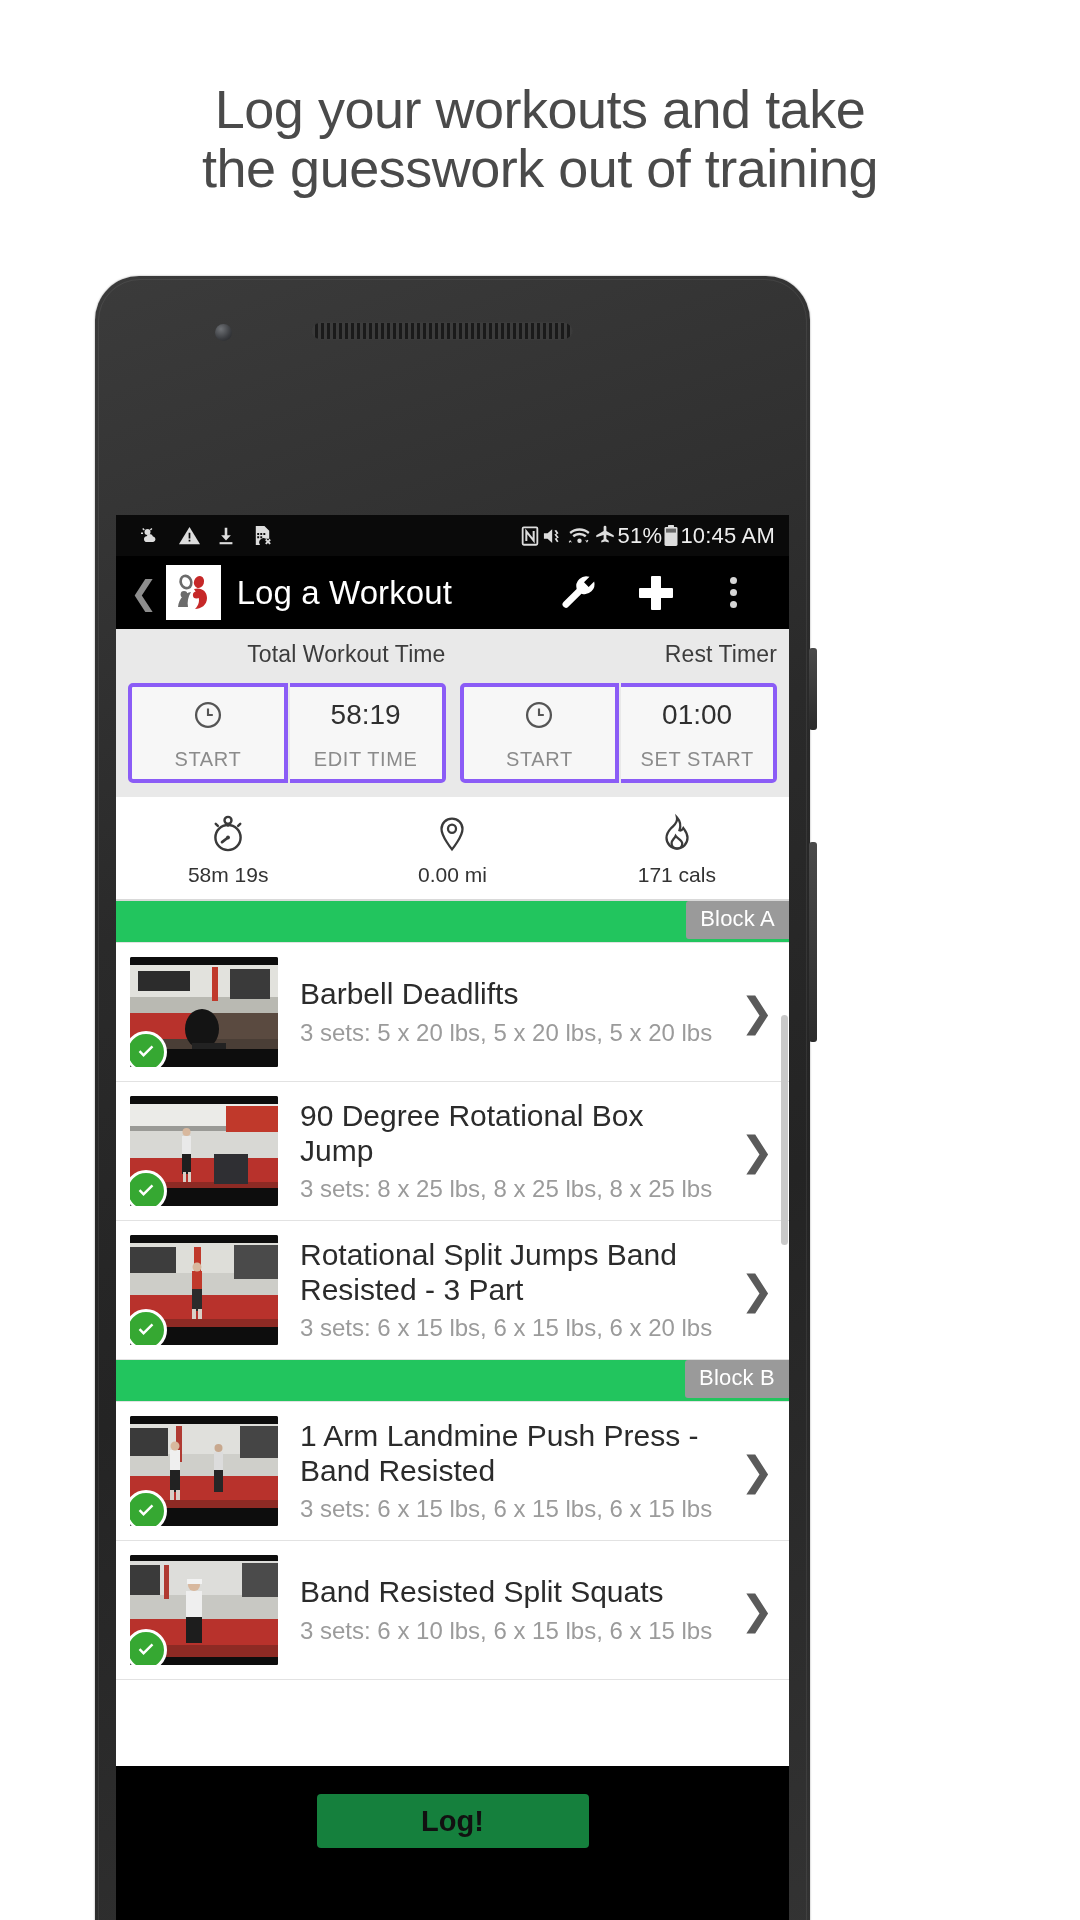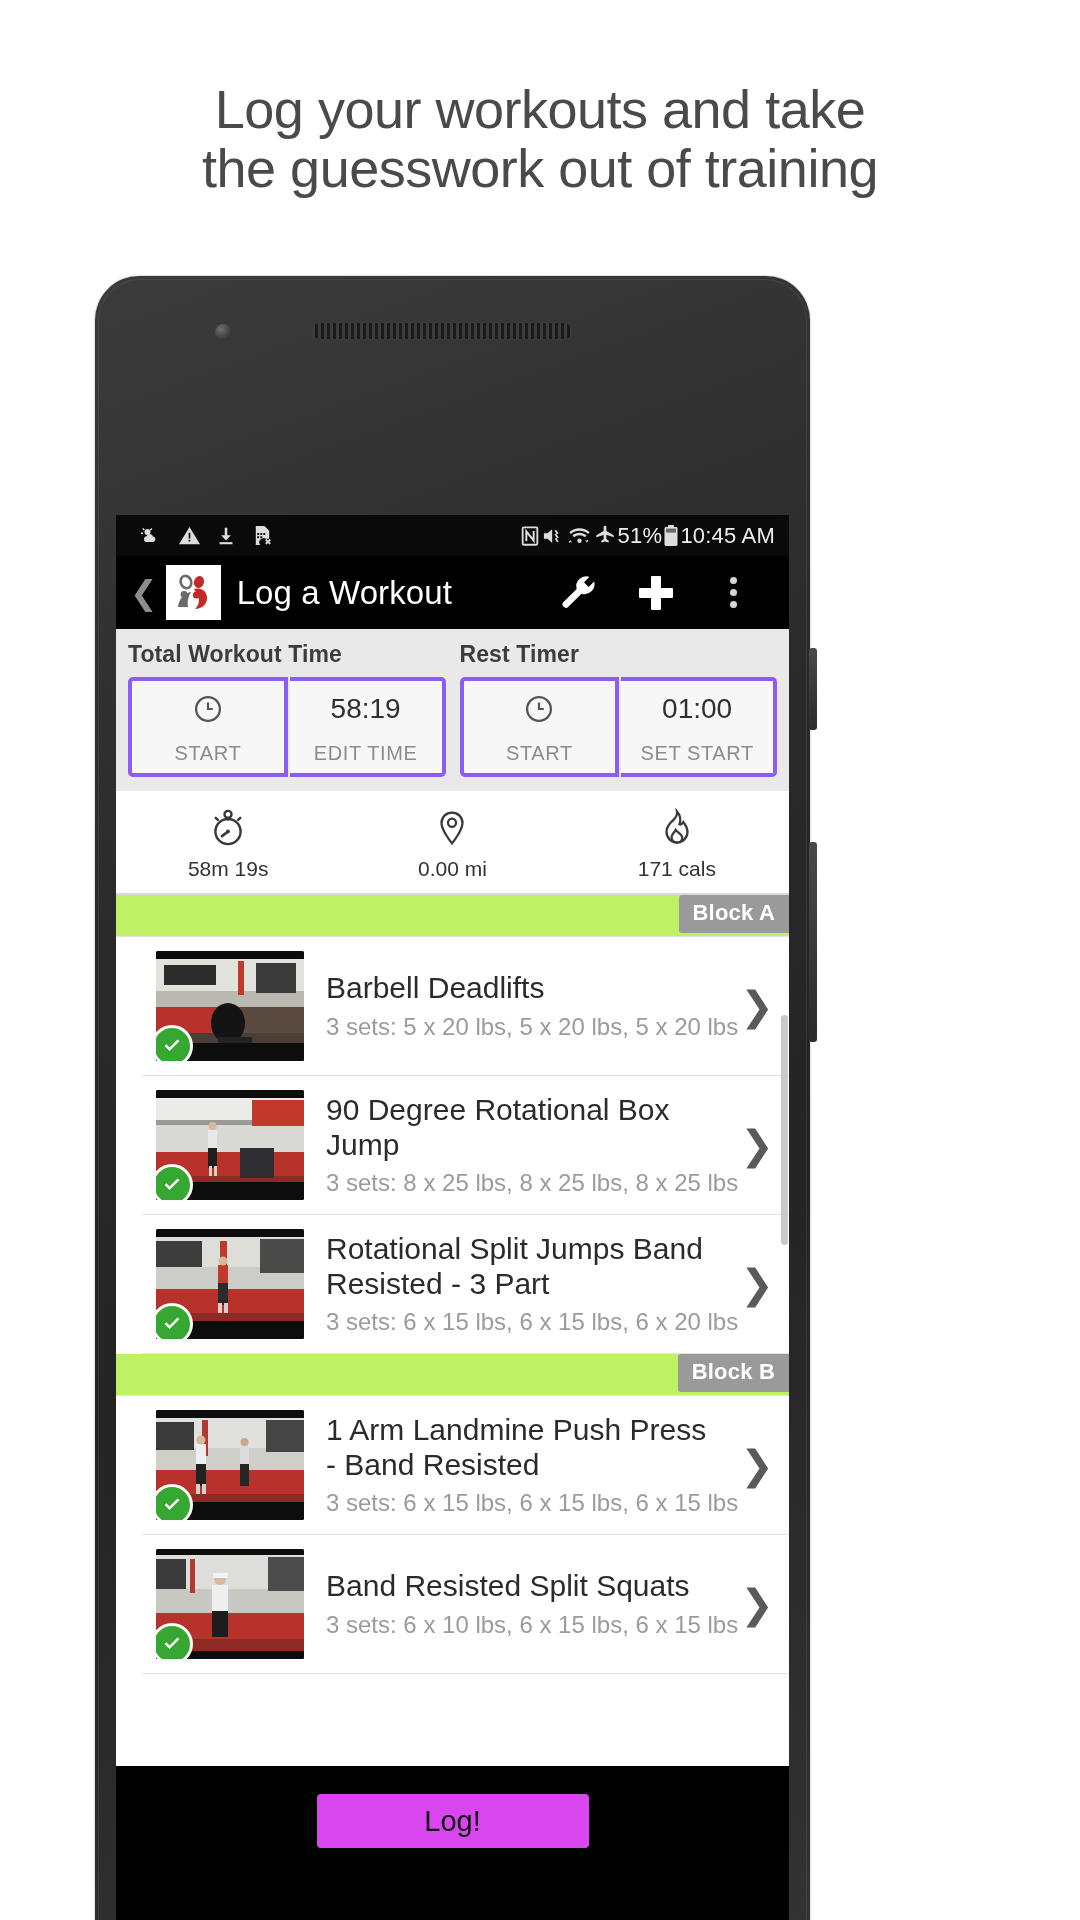--- a/index.html
+++ b/index.html
@@ -112,22 +112,22 @@
   .kebab { width: 8px; display: flex; flex-direction: column; gap: 5px; padding-right: 4px;}
   .kebab i { width: 7px; height: 7px; background: #d6d6d6; border-radius: 50%; display: block;}
 
   
   .timers {
     background: #e9e9e9; padding: 12px 12px 14px 12px;
     display: flex; gap: 14px;
   }
   .timer-col { flex: 1; min-width: 0; }
   .timer-label {
-    text-align: left; color: #3c3c3c; font-size: 23px;
-    padding-bottom: 9px; letter-spacing: .1px; font-weight: bold;
+    text-align: right; color: #3c3c3c; font-size: 23px;
+    padding-bottom: 15px; letter-spacing: .1px;
   }
   .timer-row { display: flex; gap: 2px; }
   .tbtn {
     flex: 1; background: #f7f7f7; border: 4px solid #8b5cf6;
     padding: 10px 0 8px 0; text-align: center;
   }
   .tbtn.left { border-radius: 5px 0 0 5px; }
   .tbtn.right { border-radius: 0 5px 5px 0; border-left: none; }
   .tbtn-top { height: 36px; display:flex; align-items:center; justify-content:center; }
   .tbtn-val { font-size: 28px; color: #2f2f2f; line-height: 36px; }
@@ -143,25 +143,25 @@
   .stat-val { font-size: 21px; color: #333; margin-top: 6px; }
 
   
   .list { position: relative; background: #fff; }
   .block-badge {
     background: #9a9a9a; color: #fff; font-size: 22px;
     padding: 5px 14px 7px 14px; border-radius: 3px 0 0 3px;
     position: absolute; right: 0;
     letter-spacing: .2px;
   }
-  .block-sep { height: 42px; background: #bef264; position: relative; border-bottom: 1px solid #e2e2e2; font-weight: bold;}
+  .block-sep { height: 42px; background: #22c55e; position: relative; border-bottom: 1px solid #e2e2e2;}
   .row {
     display: flex; align-items: center; gap: 0;
     padding: 14px 0 14px 14px; border-bottom: 1px solid #e2e2e2;
-    background: #fff; min-height: 138px; margin-left: 26px;
+    background: #fff; min-height: 138px;
   }
   .thumb {
     position: relative; width: 148px; height: 110px; flex: 0 0 auto;
     background: #1d1d1d; overflow: hidden; border-radius: 2px;
   }
   .thumb .gymbg { position: absolute; inset: 0; }
   .check {
     position: absolute; left: -5px; bottom: -6px;
     width: 42px; height: 42px; border-radius: 50%;
     background: #36a832; border: 3px solid #fff;
@@ -182,23 +182,23 @@
     width: 7px; height: 230px; background: #c9c9c9; border-radius: 4px;
   }
 
   
   .bottombar {
     position: absolute; left: 21px; top: 1490px;
     width: 673px; height: 110px; background: #000;
     display: flex; align-items: center; justify-content: center;
   }
   .log-btn {
-    width: 272px; height: 54px; background: #d946ef; border-radius: 4px;
+    width: 272px; height: 54px; background: #15803d; border-radius: 4px;
     display: flex; align-items: center; justify-content: center;
-    color: #111; font-size: 29px; font-weight: normal;
+    color: #111; font-size: 29px; font-weight: bold;
   }
   .screen-mask-bottom{
     position:absolute; left:21px; top:1600px; width:673px; height:60px;
     background:#000;
   }
 </style>
 </head>
 <body>
 
 <div class="promo">

